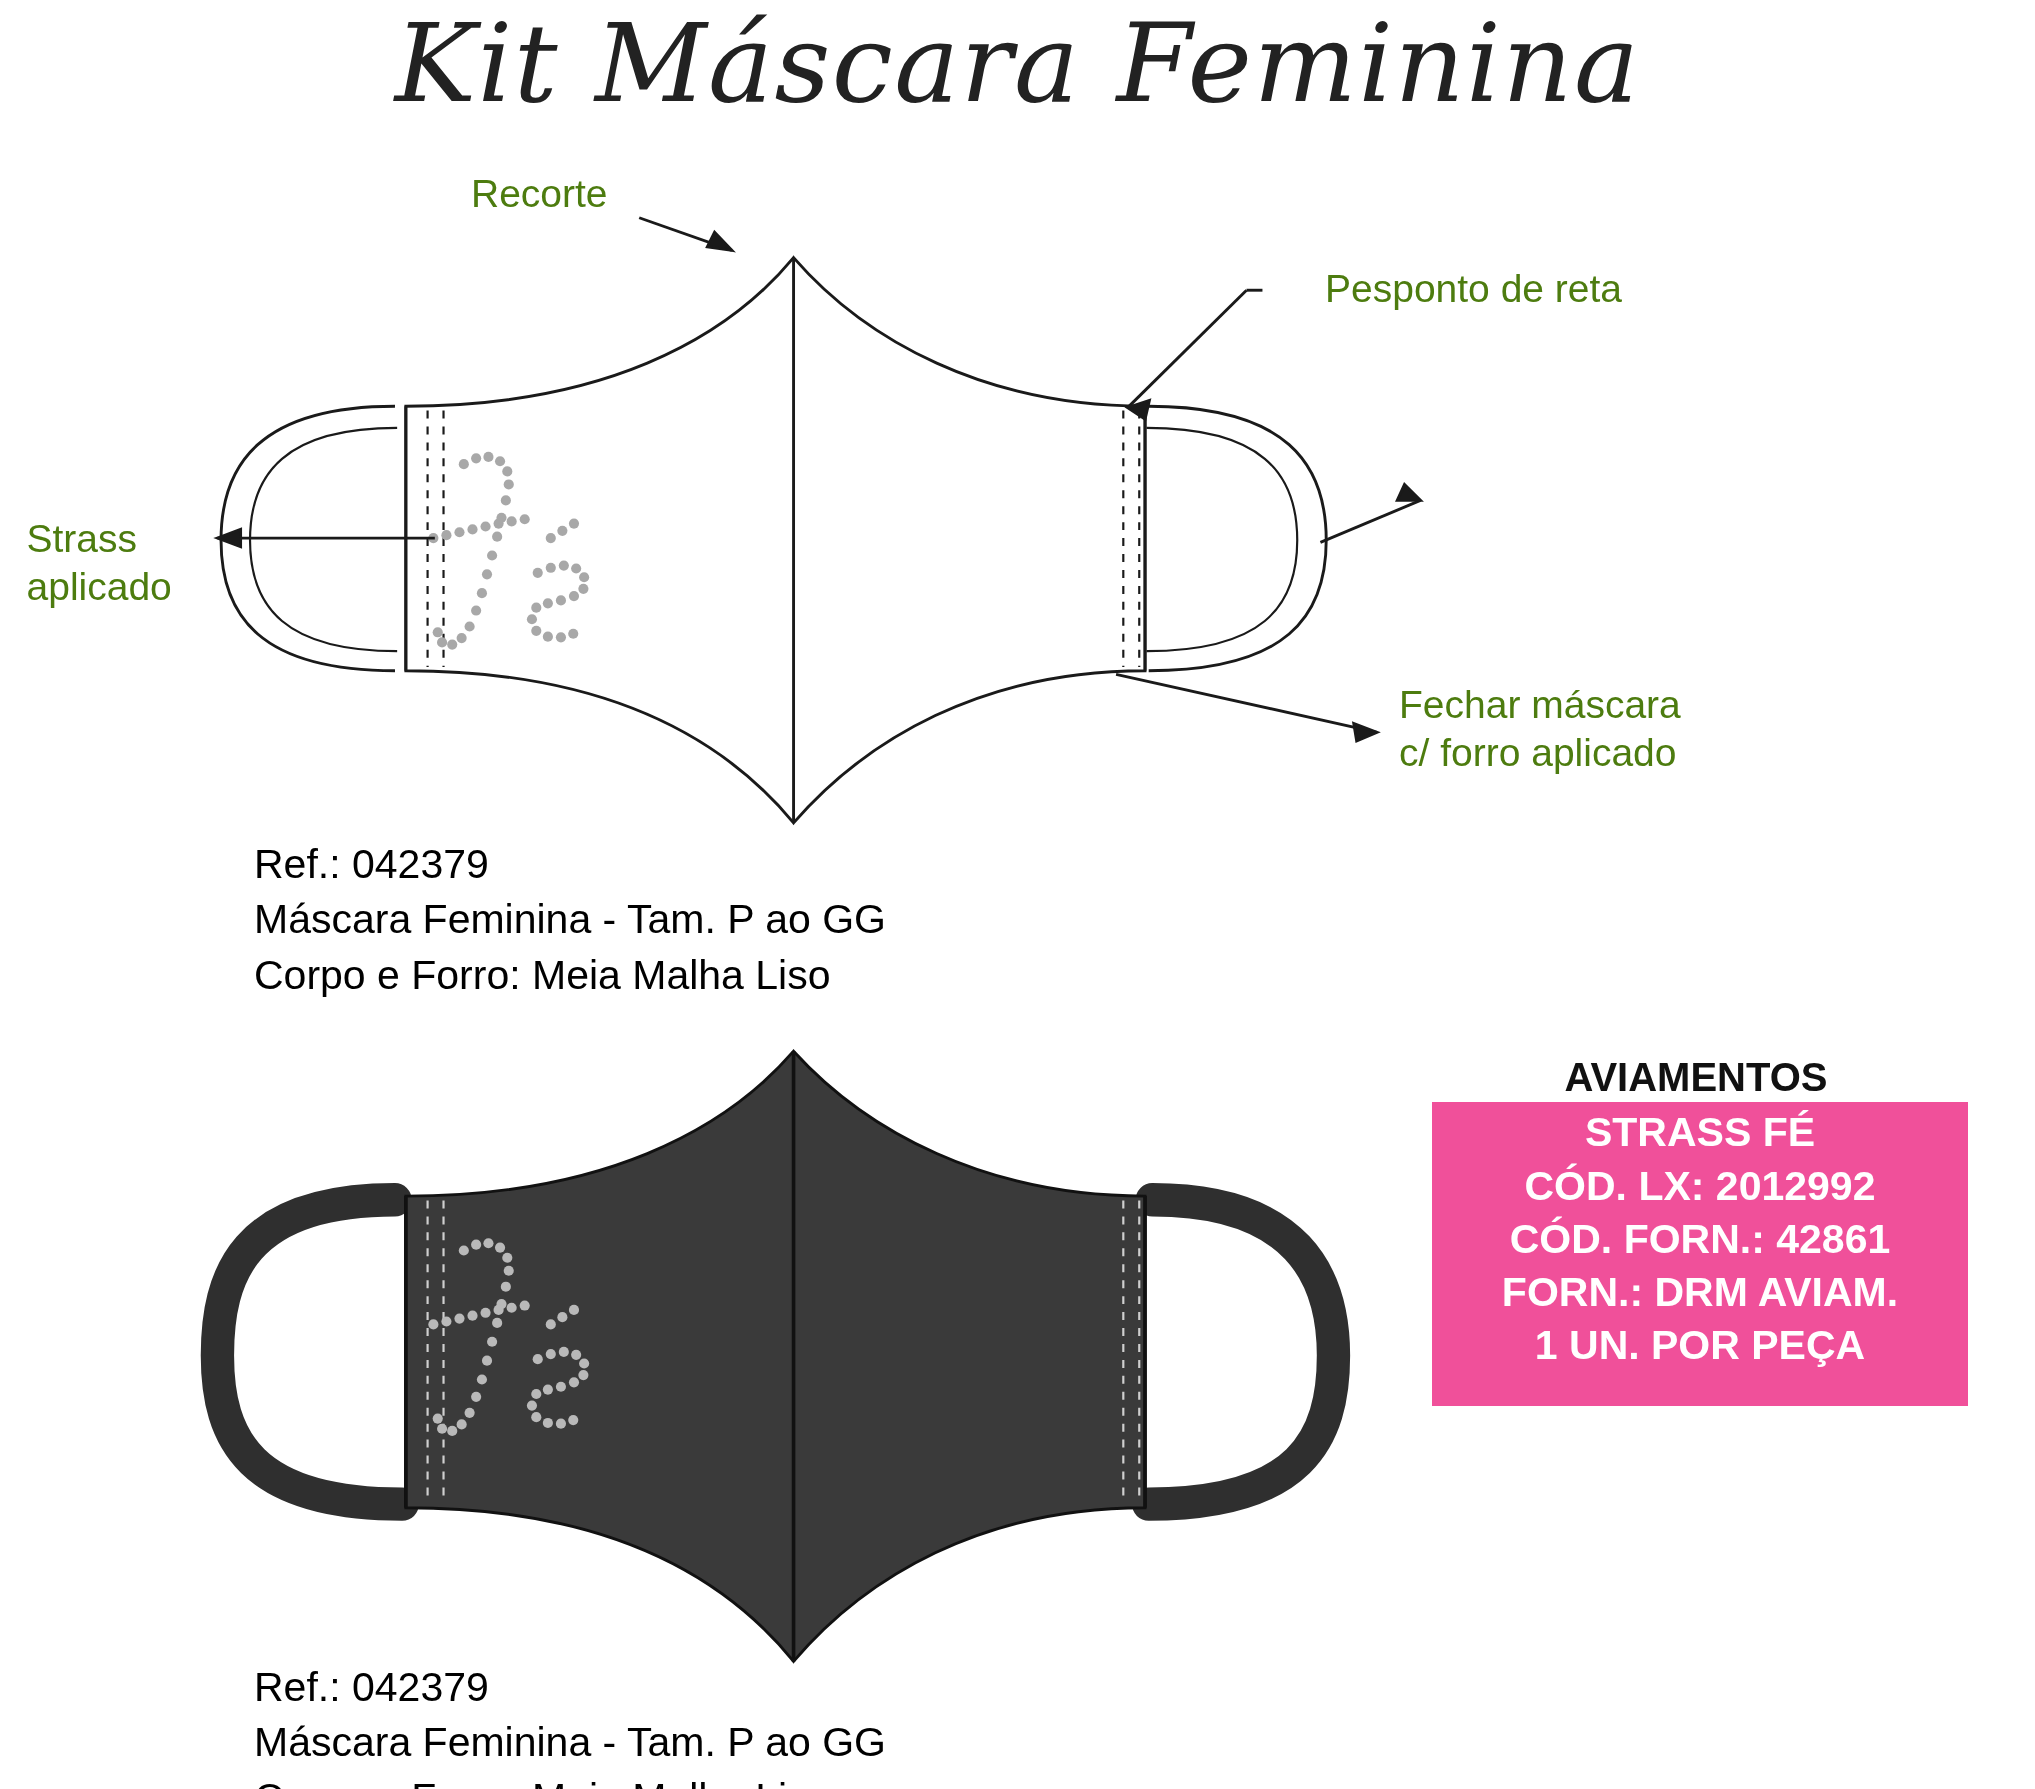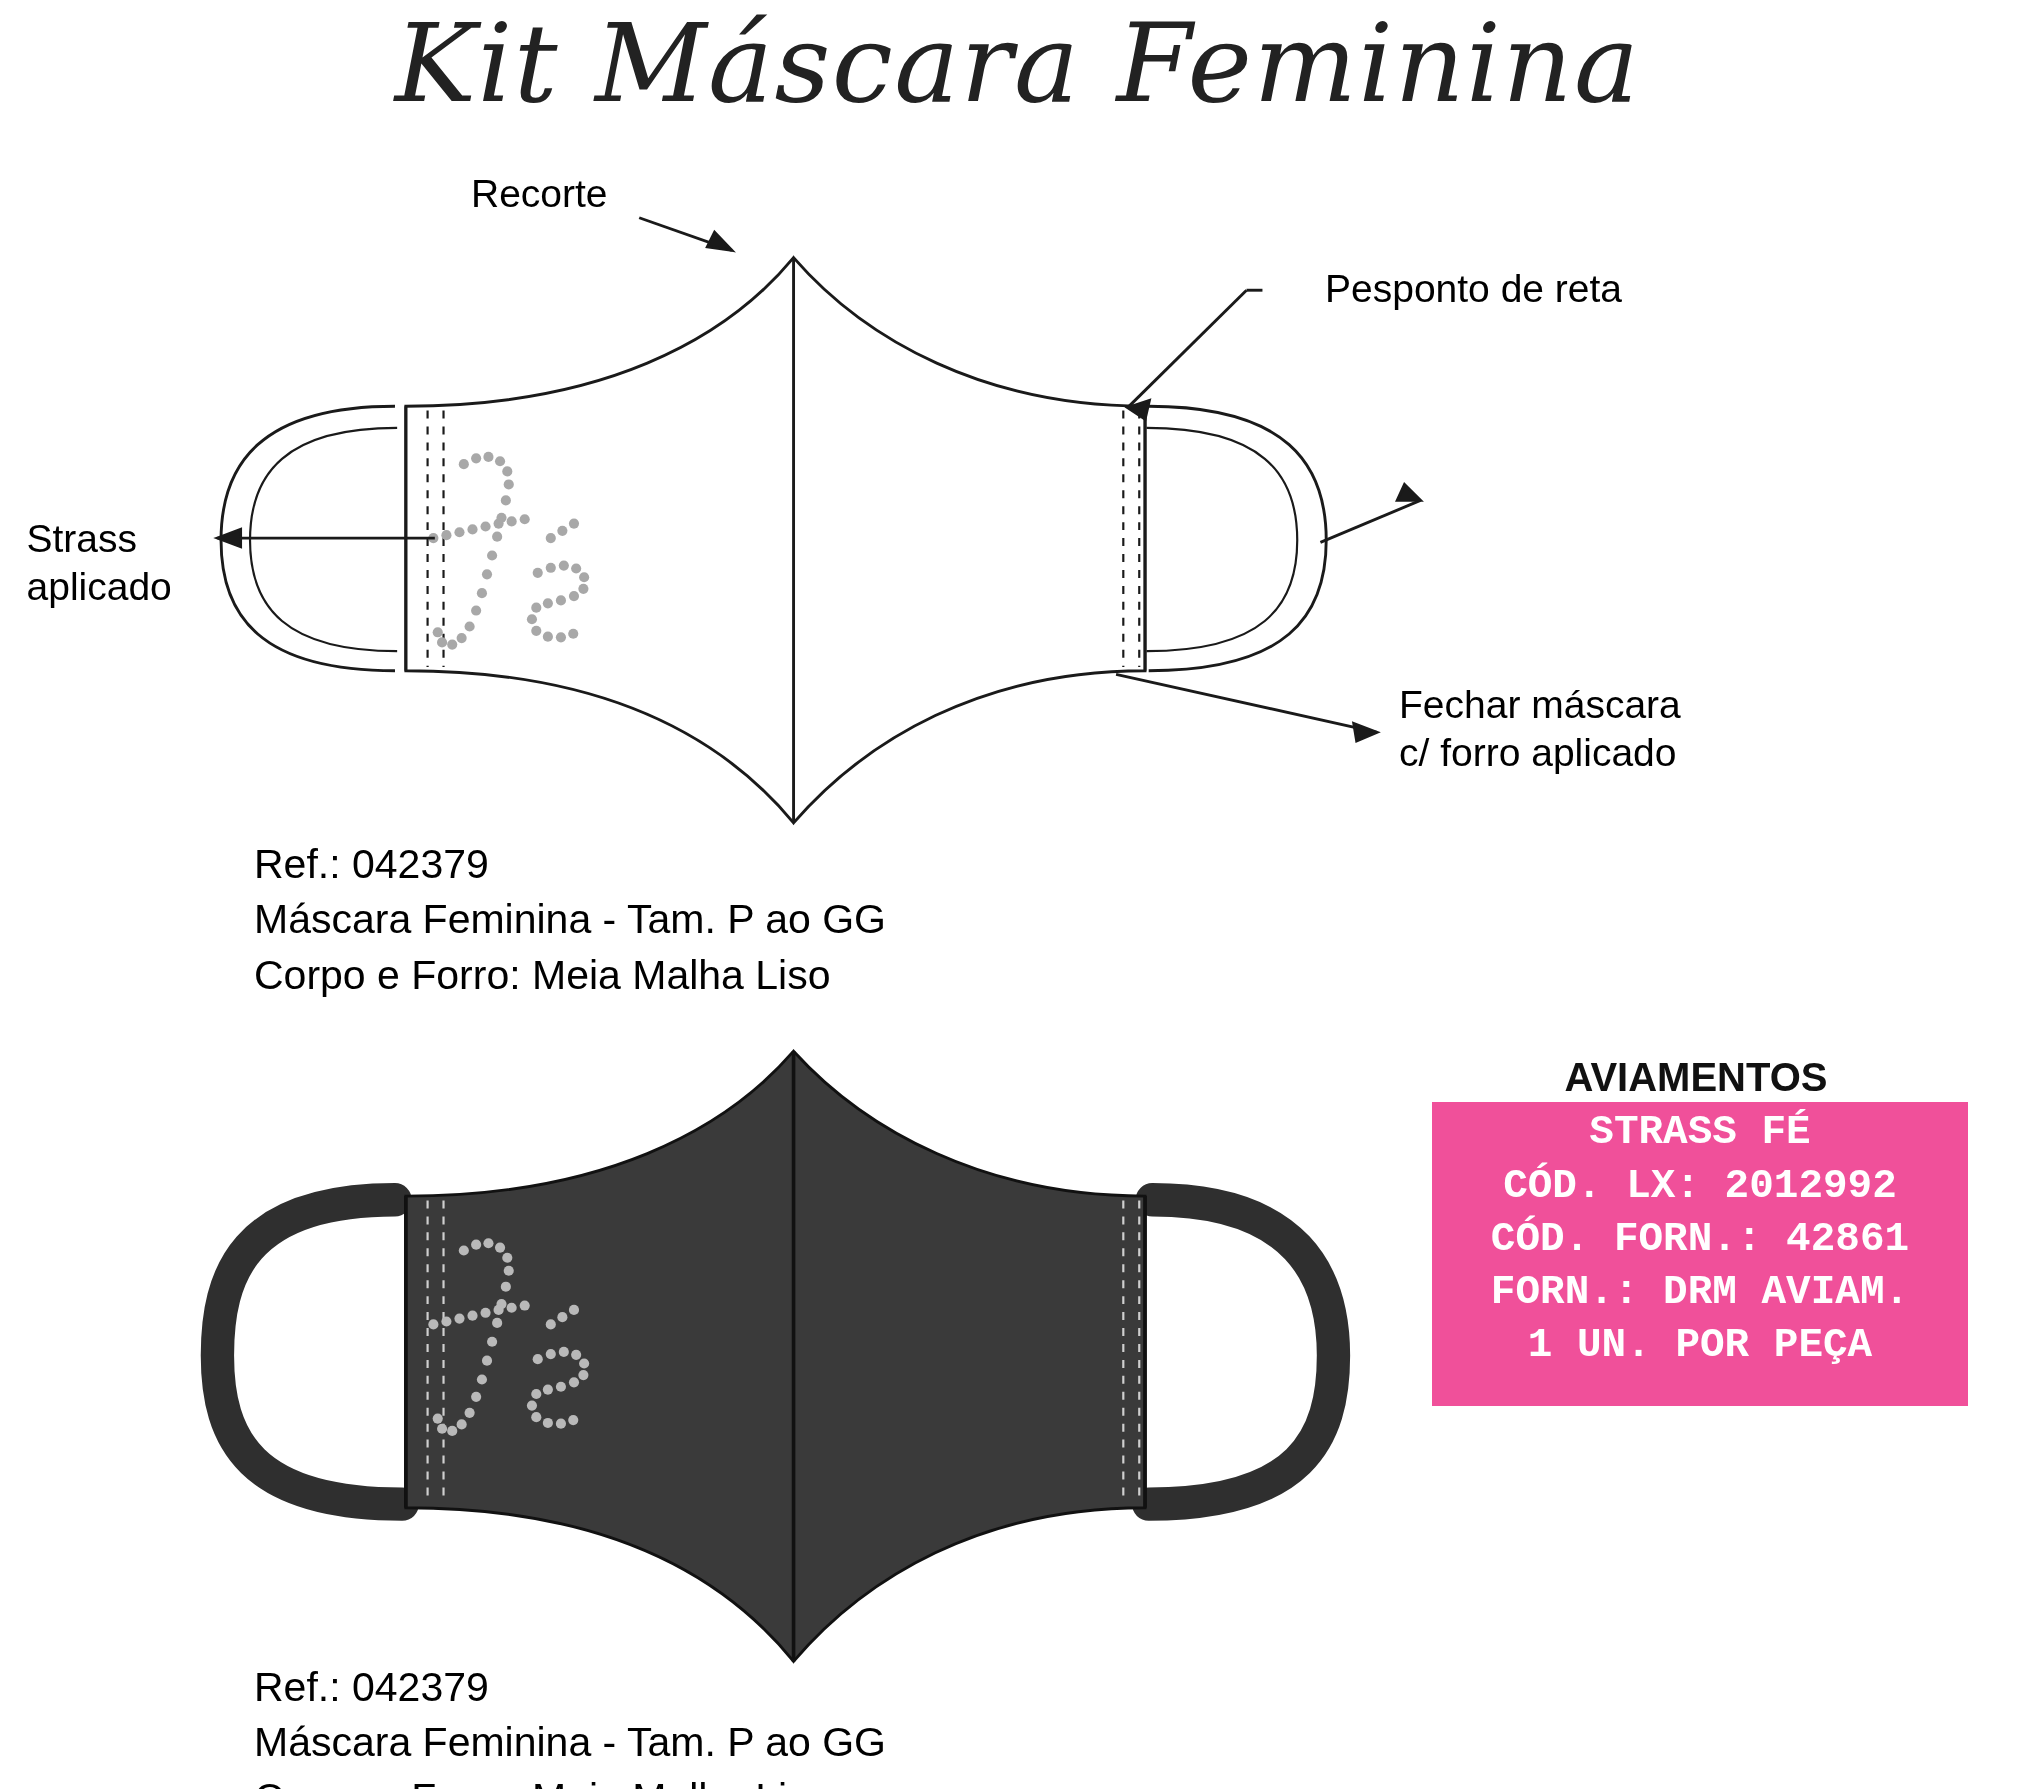--- a/index.html
+++ b/index.html
@@ -33,21 +33,21 @@
     letter-spacing: 1.4px;
     color: #222;
     white-space: nowrap;
   }
 
   
   .label {
     position: absolute;
     font-size: 39px;
     line-height: 1.22;
-    color: #000000;
+    color: #4d7c0f;
     white-space: pre-line;
   }
 
   
   .caption {
     position: absolute;
     font-size: 41px;
     font-weight: normal;
     line-height: 1.35;
     color: #000000;
@@ -281,20 +281,20 @@
   <div class="caption" style="left:254px; top:837px; width:1087px;">Ref.: 042379
 Máscara Feminina - Tam. P ao GG
 Corpo e Forro: Meia Malha Liso</div>
 
   <div class="caption" style="left:254px; top:1660px; width:1087px;">Ref.: 042379
 Máscara Feminina - Tam. P ao GG
 Corpo e Forro: Meia Malha Liso</div>
 
   <div class="aviamentos-title" style="left:1435px; top:1055px;">AVIAMENTOS</div>
 
-  <div class="aviamentos-box" style="left:1432px; top:1102px; width:536px; height:304px;font-family:Liberation Mono, monospace;">STRASS FÉ
+  <div class="aviamentos-box" style="left:1432px; top:1102px; width:536px; height:304px;">STRASS FÉ
 CÓD. LX: 2012992
 CÓD. FORN.: 42861
 FORN.: DRM AVIAM.
 1 UN. POR PEÇA</div>
 
 </div>
 
 
 </body></html>

